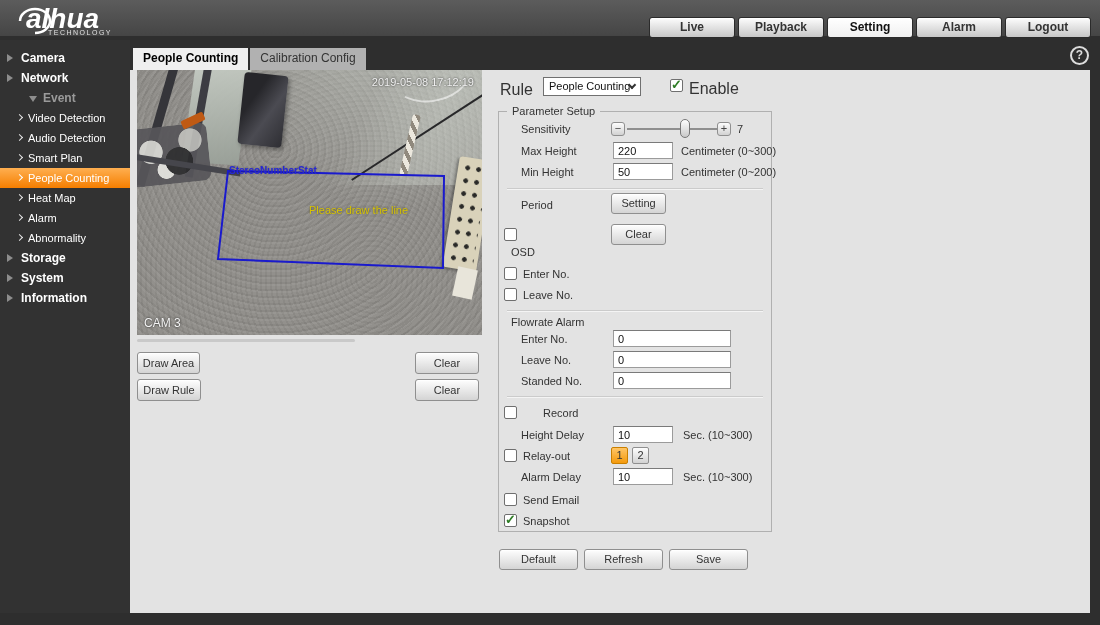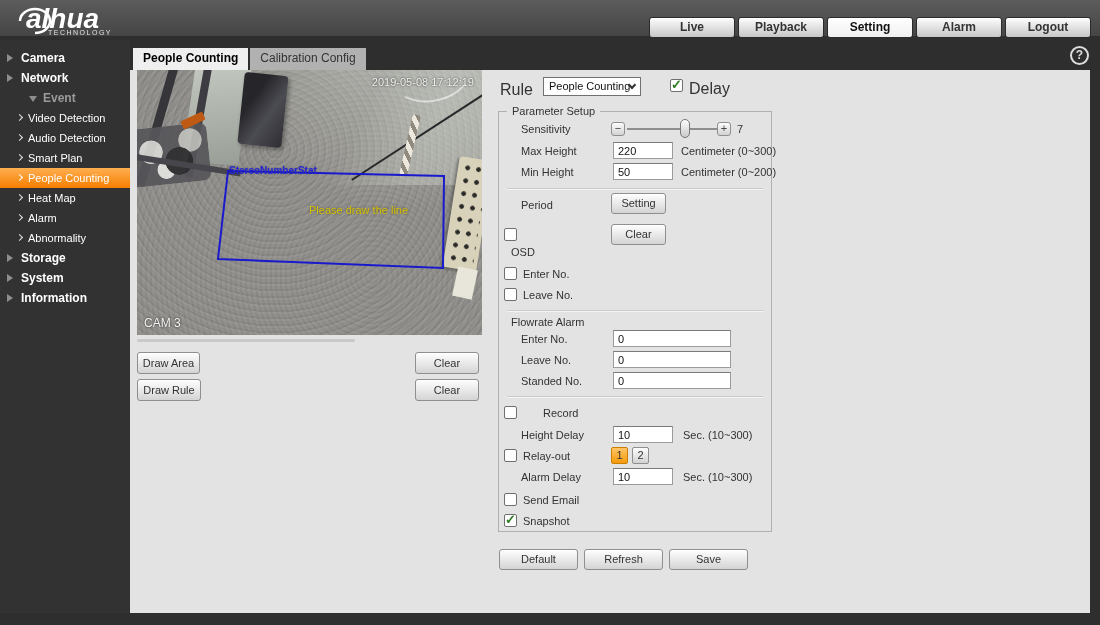--- a/index.html
+++ b/index.html
@@ -189,21 +189,21 @@
     <div class="btn" style="left:285px; top:282px; width:64px; height:22px; line-height:20px;">Clear</div>
     <div class="btn" style="left:7px; top:309px; width:64px; height:22px; line-height:20px;">Draw Rule</div>
     <div class="btn" style="left:285px; top:309px; width:64px; height:22px; line-height:20px;">Clear</div>
 
     <div class="lbl12" style="left:370px; top:11px;">Rule</div>
     <div class="select">
       <span>People Counting</span>
       <span class="chev-d"></span>
     </div>
     <span class="cb checked" style="left:540px; top:9px;"></span>
-    <div class="lbl12" style="left:559px; top:10px;">Delay</div>
+    <div class="lbl12" style="left:559px; top:10px;">Enable</div>
 
     <div class="fieldset">
       <div class="legend">Parameter Setup</div>
 
       <div class="lbl" style="left:22px; top:11px;">Sensitivity</div>
       <div class="sl-btn" style="left:112px; top:10px;">−</div>
       <div class="sl-track" style="left:128px; top:16px; width:90px;"></div>
       <div class="sl-handle" style="left:181px; top:7px;"></div>
       <div class="sl-btn" style="left:218px; top:10px;">+</div>
       <div class="lbl" style="left:238px; top:11px;">7</div>

